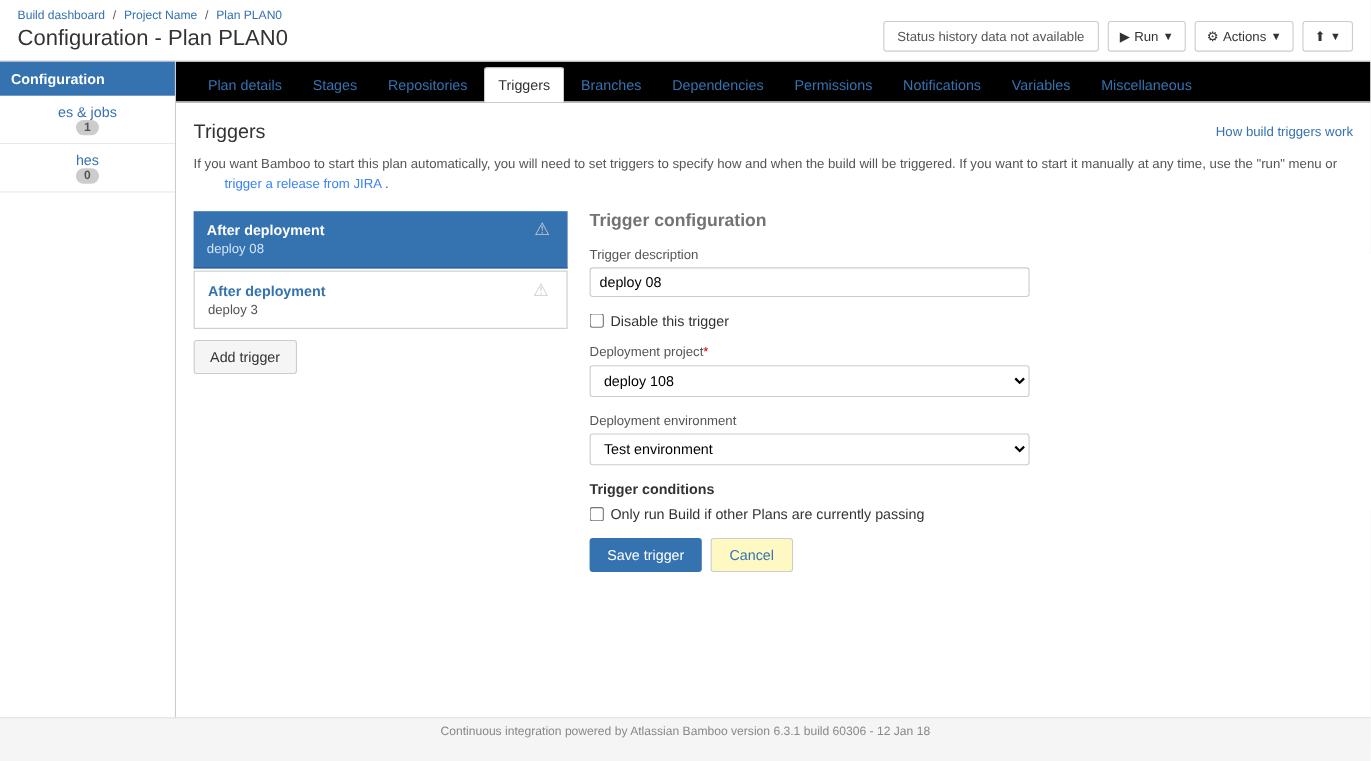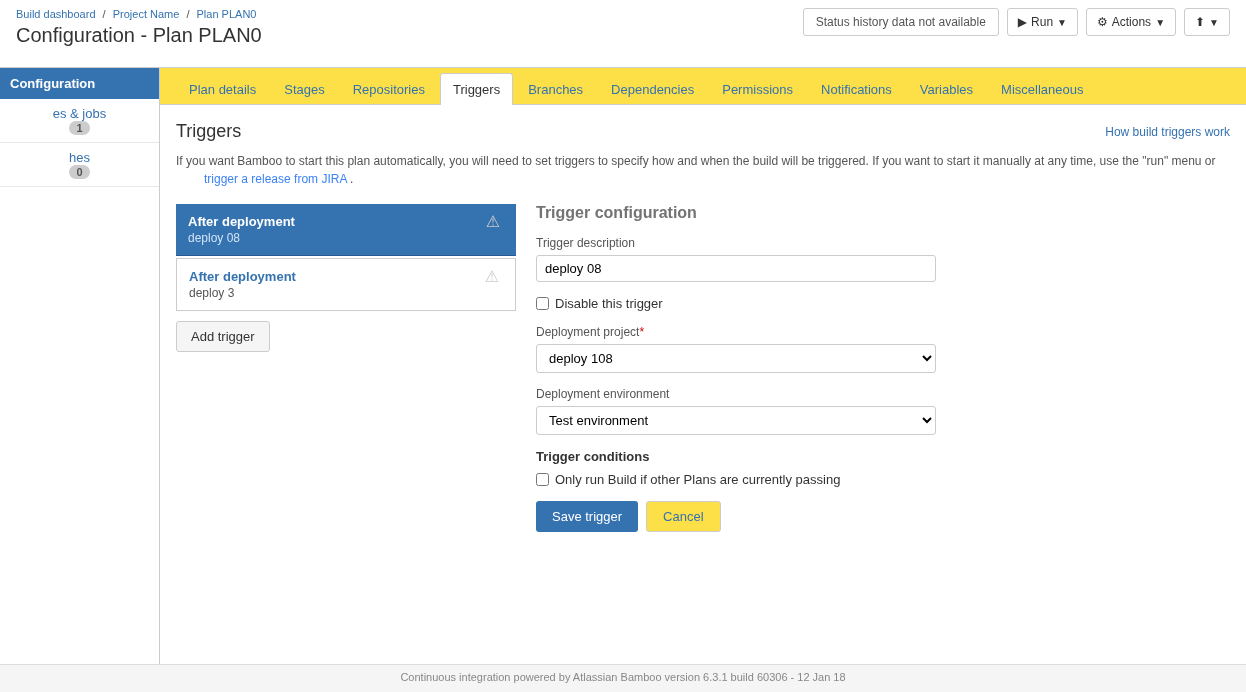--- a/index.html
+++ b/index.html
@@ -2,23 +2,23 @@
 <html><head>
   <meta charset="utf-8">
   <style>
     * { box-sizing: border-box; margin: 0; padding: 0; }
     body { font-family: Arial, Helvetica, sans-serif; font-size: 13px; background: #f5f5f5; color: #333; }
 
     
     .header {
       background: #fff;
       border-bottom: 1px solid #ccc;
-      padding: 8px 16px 20px 16px;
-      display: flex;
-      align-items: flex-start;
+      padding: 8px 16px 8px 16px;
+      display: flex;
+      align-items: flex-end;
       justify-content: space-between;
     }
     .header-left {}
     .breadcrumb {
       font-size: 11px;
       color: #555;
       margin-bottom: 4px;
     }
     .breadcrumb a { color: #3572b0; text-decoration: none; }
     .breadcrumb span { color: #555; margin: 0 4px; }
@@ -124,21 +124,21 @@
       flex: 1;
       overflow-y: auto;
       background: #fff;
       padding: 0;
     }
 
     
     .tabs {
       display: flex;
       border-bottom: 1px solid #ccc;
-      background: #fde047;
+      background: #000000;
       padding: 0 16px;
     }
     .tab {
       padding: 8px 12px;
       cursor: pointer;
       border: 1px solid transparent;
       border-bottom: none;
       font-size: 13px;
       color: #3572b0;
       background: transparent;
@@ -305,21 +305,21 @@
     .save-btn {
       background: #3572b0;
       color: #fff;
       border: none;
       padding: 7px 16px;
       font-size: 13px;
       border-radius: 3px;
       cursor: pointer;
     }
     .cancel-btn {
-      background: #fde047;
+      background: #fef9c3;
       color: #3572b0;
       border: 1px solid #ccc;
       padding: 7px 16px;
       font-size: 13px;
       border-radius: 3px;
       cursor: pointer;
     }
 
     
     .footer {

